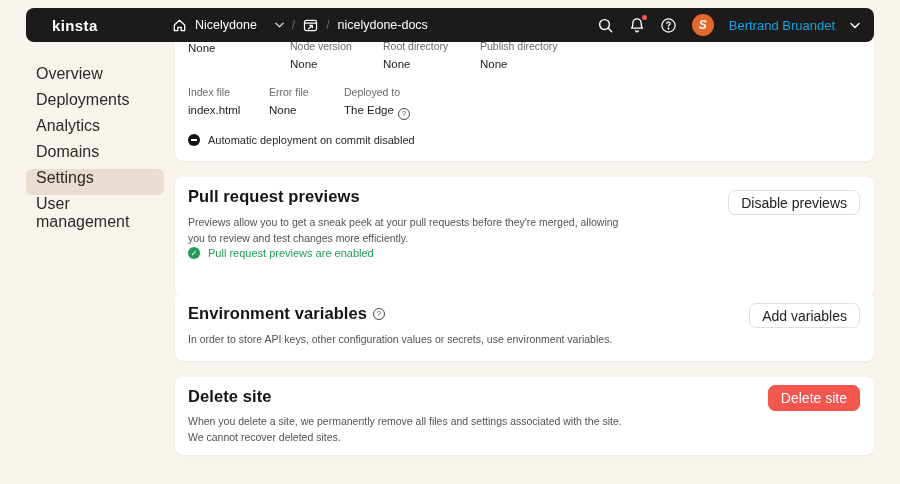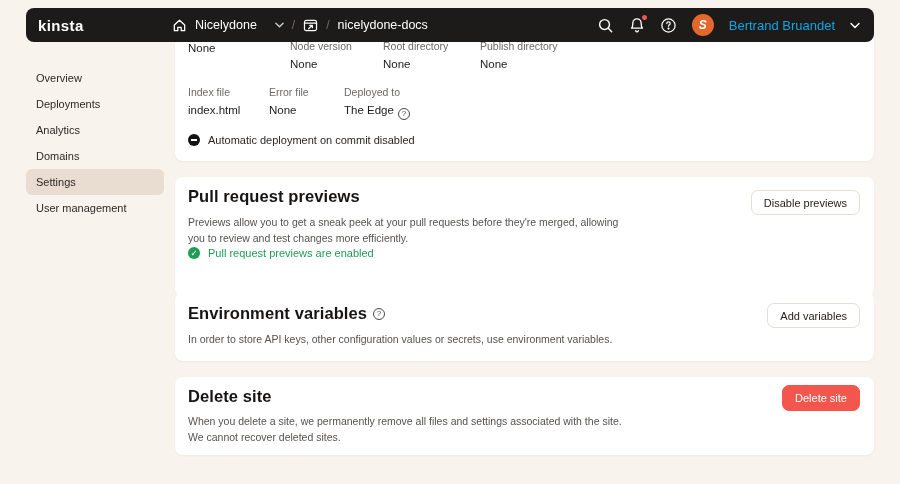--- a/index.html
+++ b/index.html
@@ -11,21 +11,21 @@
     color: #1f1d1b;
   }
 
   
   .topbar {
     position: absolute; left: 26px; right: 26px; top: 8px; height: 34px;
     background: #1d1b19; border-radius: 8px; z-index: 20;
     display: flex; align-items: center; color: #fff;
   }
   .logo {
-    margin-left: 12px; font-weight: 700; font-size: 15px; letter-spacing: .4px; color: #fff;
+    margin-left: 26px; font-weight: 700; font-size: 15px; letter-spacing: .4px; color: #fff;
   }
   .crumbs {
     position: absolute; left: 146px; top: 0; height: 100%;
     display: flex; align-items: center; gap: 8px; font-size: 12.5px;
   }
   .crumb-sep { color: #6f6b67; font-size: 12px; }
   .crumb-link { display: flex; align-items: center; gap: 18px; color: #fff; cursor: pointer; }
   .icon-btn { display: flex; align-items: center; justify-content: center; cursor: pointer; }
   .right-zone {
     margin-left: auto; display: flex; align-items: center; gap: 15px; padding-right: 14px;
@@ -38,36 +38,36 @@
   .avatar {
     width: 22px; height: 22px; border-radius: 50%; background: #e4672b;
     display: flex; align-items: center; justify-content: center;
     color: #fff; font-weight: 700; font-size: 12px; font-style: italic; cursor: pointer;
   }
   .user-name { font-size: 13px; color: #0ea5e9; cursor: pointer; }
 
   
   .sidebar { position: absolute; left: 26px; top: 65px; width: 138px; z-index: 5; }
   .side-item {
-    height: 26px; display: flex; align-items: center; padding-left: 10px;
-    font-size: 11px; color: #2c2926; border-radius: 6px; cursor: pointer;
+    height: 26px; display: flex; padding-left: 10px;
+    font-size: 16px; color: #2c2926; border-radius: 6px; cursor: pointer;
   }
   .side-item.active { background: #e9dcd1; font-weight: 400; }
 
   
   .main { position: absolute; left: 175px; top: 0; width: 699px; }
   .card {
     position: absolute; left: 0; width: 699px; background: #ffffff;
     border-radius: 8px; box-shadow: 0 1px 2px rgba(60,45,30,0.05);
   }
   .card-title { font-size: 16.5px; font-weight: 700; color: #171514; letter-spacing: .1px; }
   .card-desc { font-size: 10.5px; color: #55524f; line-height: 1.55; white-space: pre-line; }
   .btn {
     position: absolute; right: 14px; border: 1px solid #e5ded7; background: #fff;
-    border-radius: 7px; font-size: 11px; color: #26221f; padding: 0 12px; height: 25px;
+    border-radius: 7px; font-size: 14px; color: #26221f; padding: 0 12px; height: 25px;
     font-family: inherit; cursor: pointer; display: flex; align-items: center;
   }
   .btn.danger { background: #f2564d; border-color: #f2564d; color: #fff; height: 26px; }
 
   
   .field { position: absolute; }
   .f-label { font-size: 10.5px; color: #6d6a67; display: block; }
   .f-value { font-size: 11.5px; color: #1f1d1b; display: block; margin-top: 6px; }
   .inline-ico { display: inline-flex; vertical-align: -2px; margin-left: 4px; }
 

